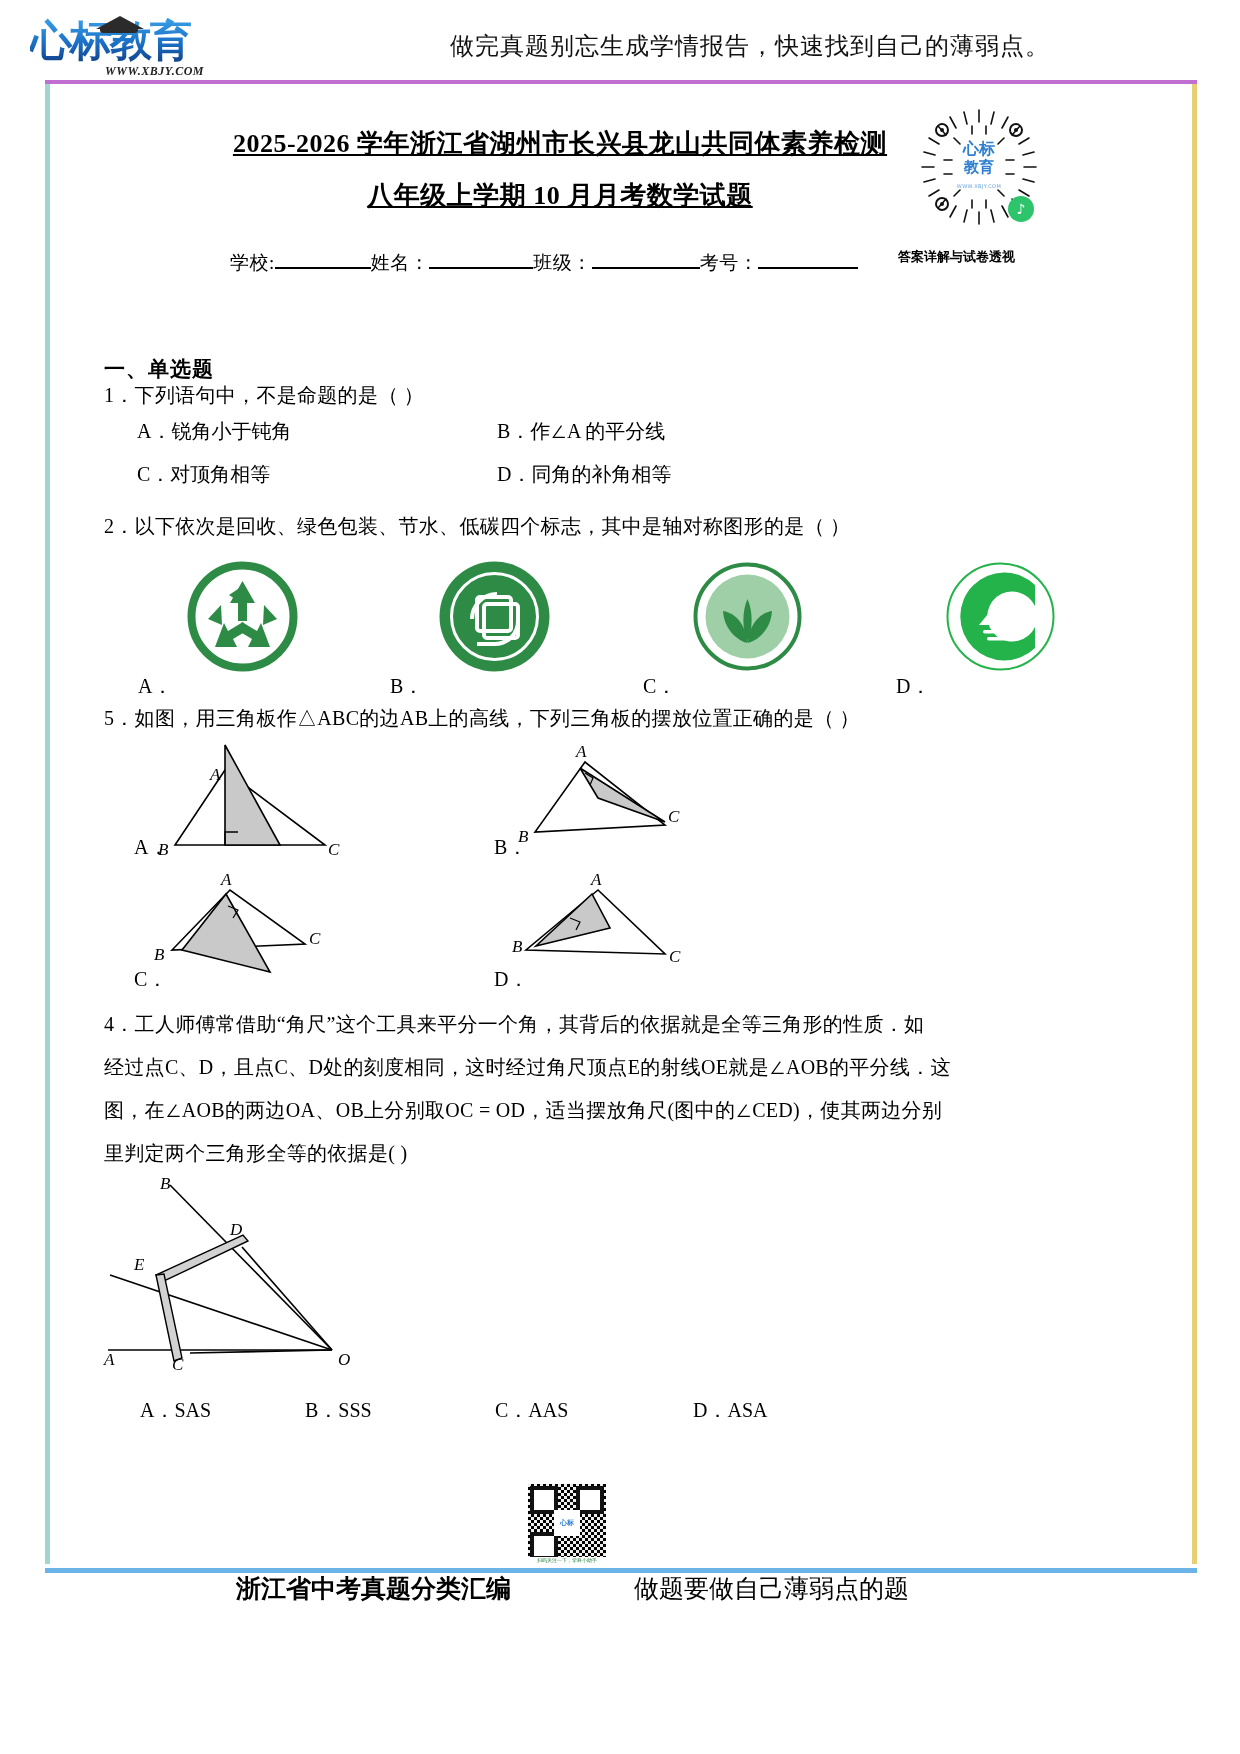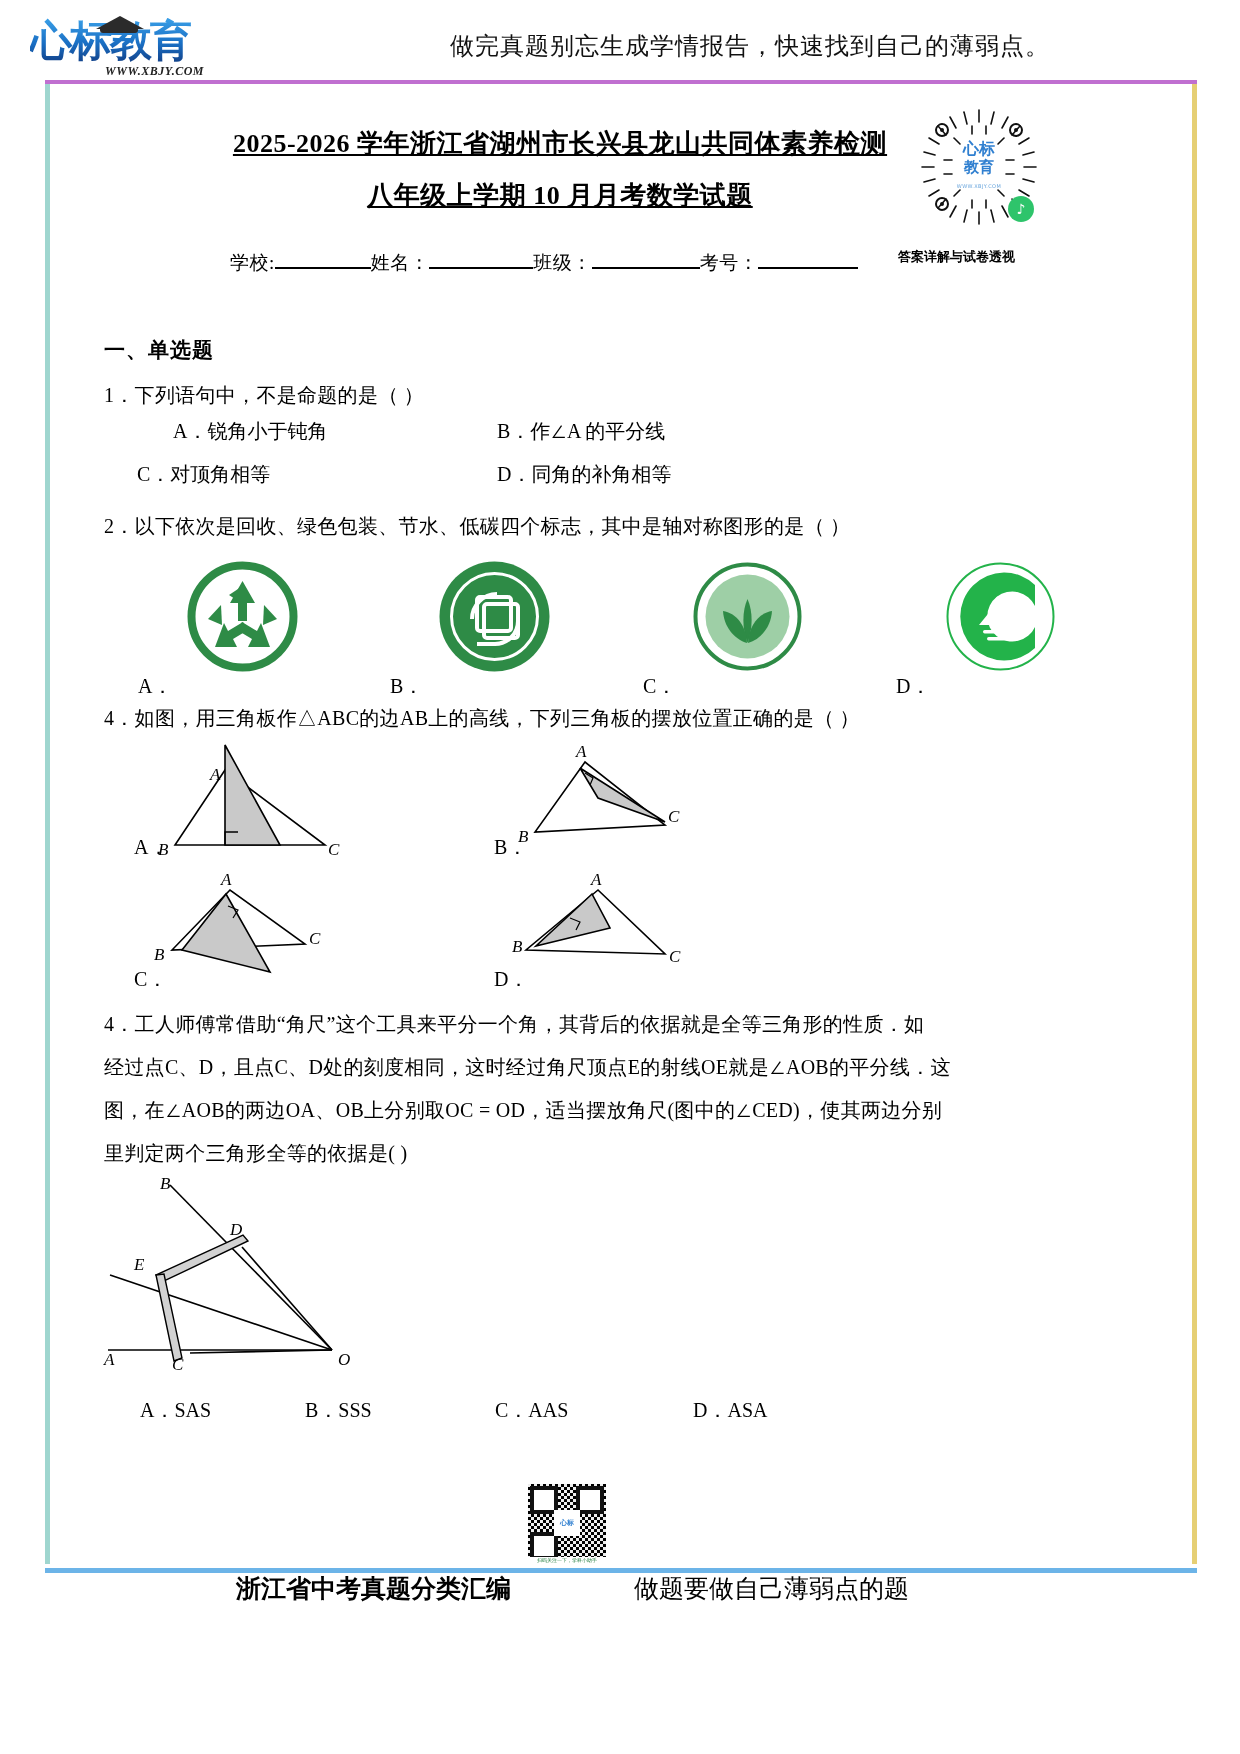--- a/index.html
+++ b/index.html
@@ -186,21 +186,21 @@
     vertical-align: baseline;
   }
   .bu-school { width: 96px; }
   .bu-name   { width: 104px; }
   .bu-class  { width: 108px; }
   .bu-no     { width: 100px; }
 
   
   .section-head {
     position: absolute;
-    left: 104px; top: 336px;
+    left: 104px; top: 355px;
     font-family: "DejaVu Sans", sans-serif;
     font-size: 21px;
     font-weight: bold;
     letter-spacing: 1px;
   }
 
   .q {
     position: absolute;
     font-family: "Liberation Serif", serif;
     font-size: 20px;
@@ -211,21 +211,21 @@
 
   .opt-row {
     position: absolute;
     font-family: "Liberation Serif", serif;
     font-size: 20px;
     white-space: nowrap;
   }
 
   
   #q1-stem { left: 104px; top: 374px; }
-  #q1-oa { left: 137px; top: 418px; margin-left: 36px; }
+  #q1-oa { left: 137px; top: 418px; }
   #q1-ob { left: 497px; top: 418px; }
   #q1-oc { left: 137px; top: 461px; }
   #q1-od { left: 497px; top: 461px; }
 
   
   #q2-stem { left: 104px; top: 505px; }
   .logo-row { position: absolute; left: 130px; top: 553px; width: 1000px; height: 145px; }
   .logo-cell { position: absolute; width: 200px; height: 145px; }
   .logo-cell .lbl {
     position: absolute; left: 8px; bottom: -2px;
@@ -463,21 +463,21 @@
       <g fill="#fff">
         <circle cx="57" cy="42" r="5"></circle>
         <path d="M36 66 L49 50 L58 62 L66 52 L78 66 Z"></path>
         <rect x="40" y="71" width="34" height="3.5" rx="1.7"></rect>
         <rect x="44" y="78" width="26" height="3.5" rx="1.7"></rect>
       </g>
     </svg>
   </div>
 </div>
 
-<div class="q q-stem" id="q3-stem">4．如图，用三角板作△ABC的边AB上的高线，下列三角板的摆放位置正确的是（        ）</div>
+<div class="q q-stem" id="q3-stem">5．如图，用三角板作△ABC的边AB上的高线，下列三角板的摆放位置正确的是（        ）</div>
 
 <div class="tri-grid">
 
   <div class="tri-cell" id="tc-a">
     <span class="lbl">A．</span>
     <svg width="380" height="125" viewBox="0 0 380 125">
       <polygon points="105,30 55,105 205,105" fill="none" stroke="#000" stroke-width="1.6"></polygon>
       <polygon points="105,5 105,105 160,105" fill="#c9c9c9" stroke="#000" stroke-width="1.6"></polygon>
       <path d="M105 105 L105 92 L118 92" fill="none" stroke="#000" stroke-width="1.3"></path>
       <text x="90" y="40" font-family="Liberation Serif, serif" font-size="17" font-style="italic">A</text>

